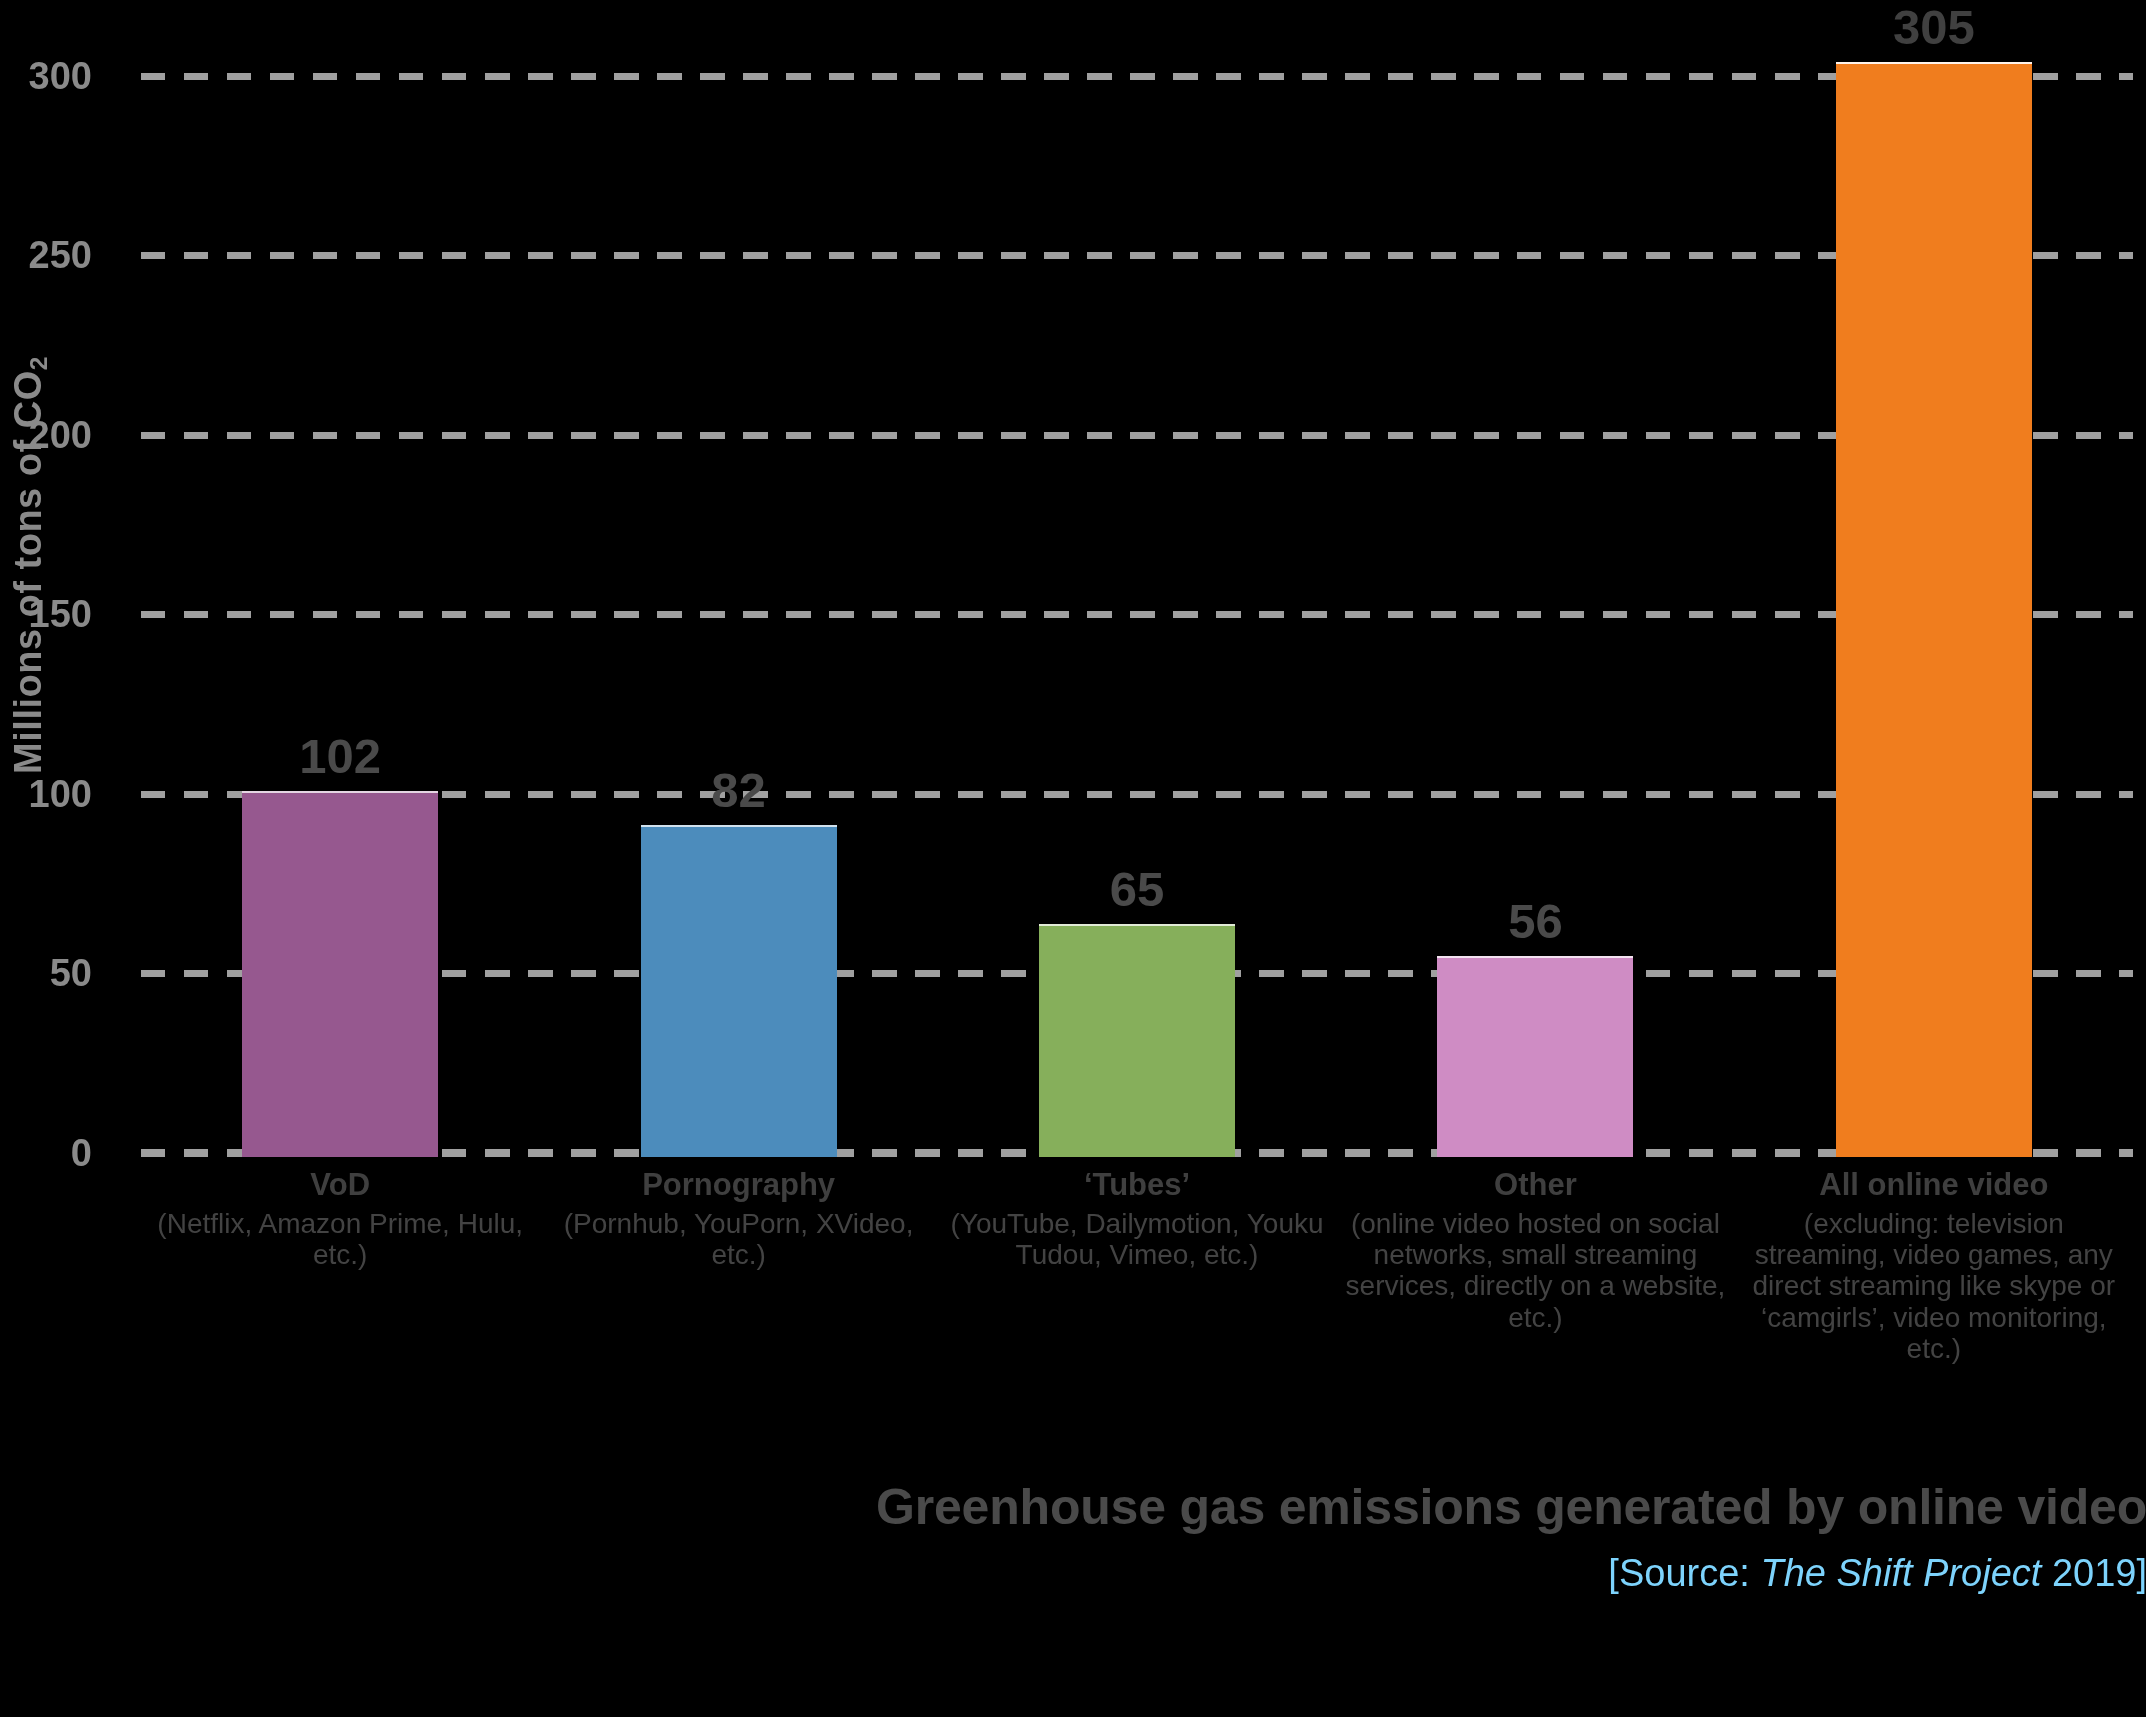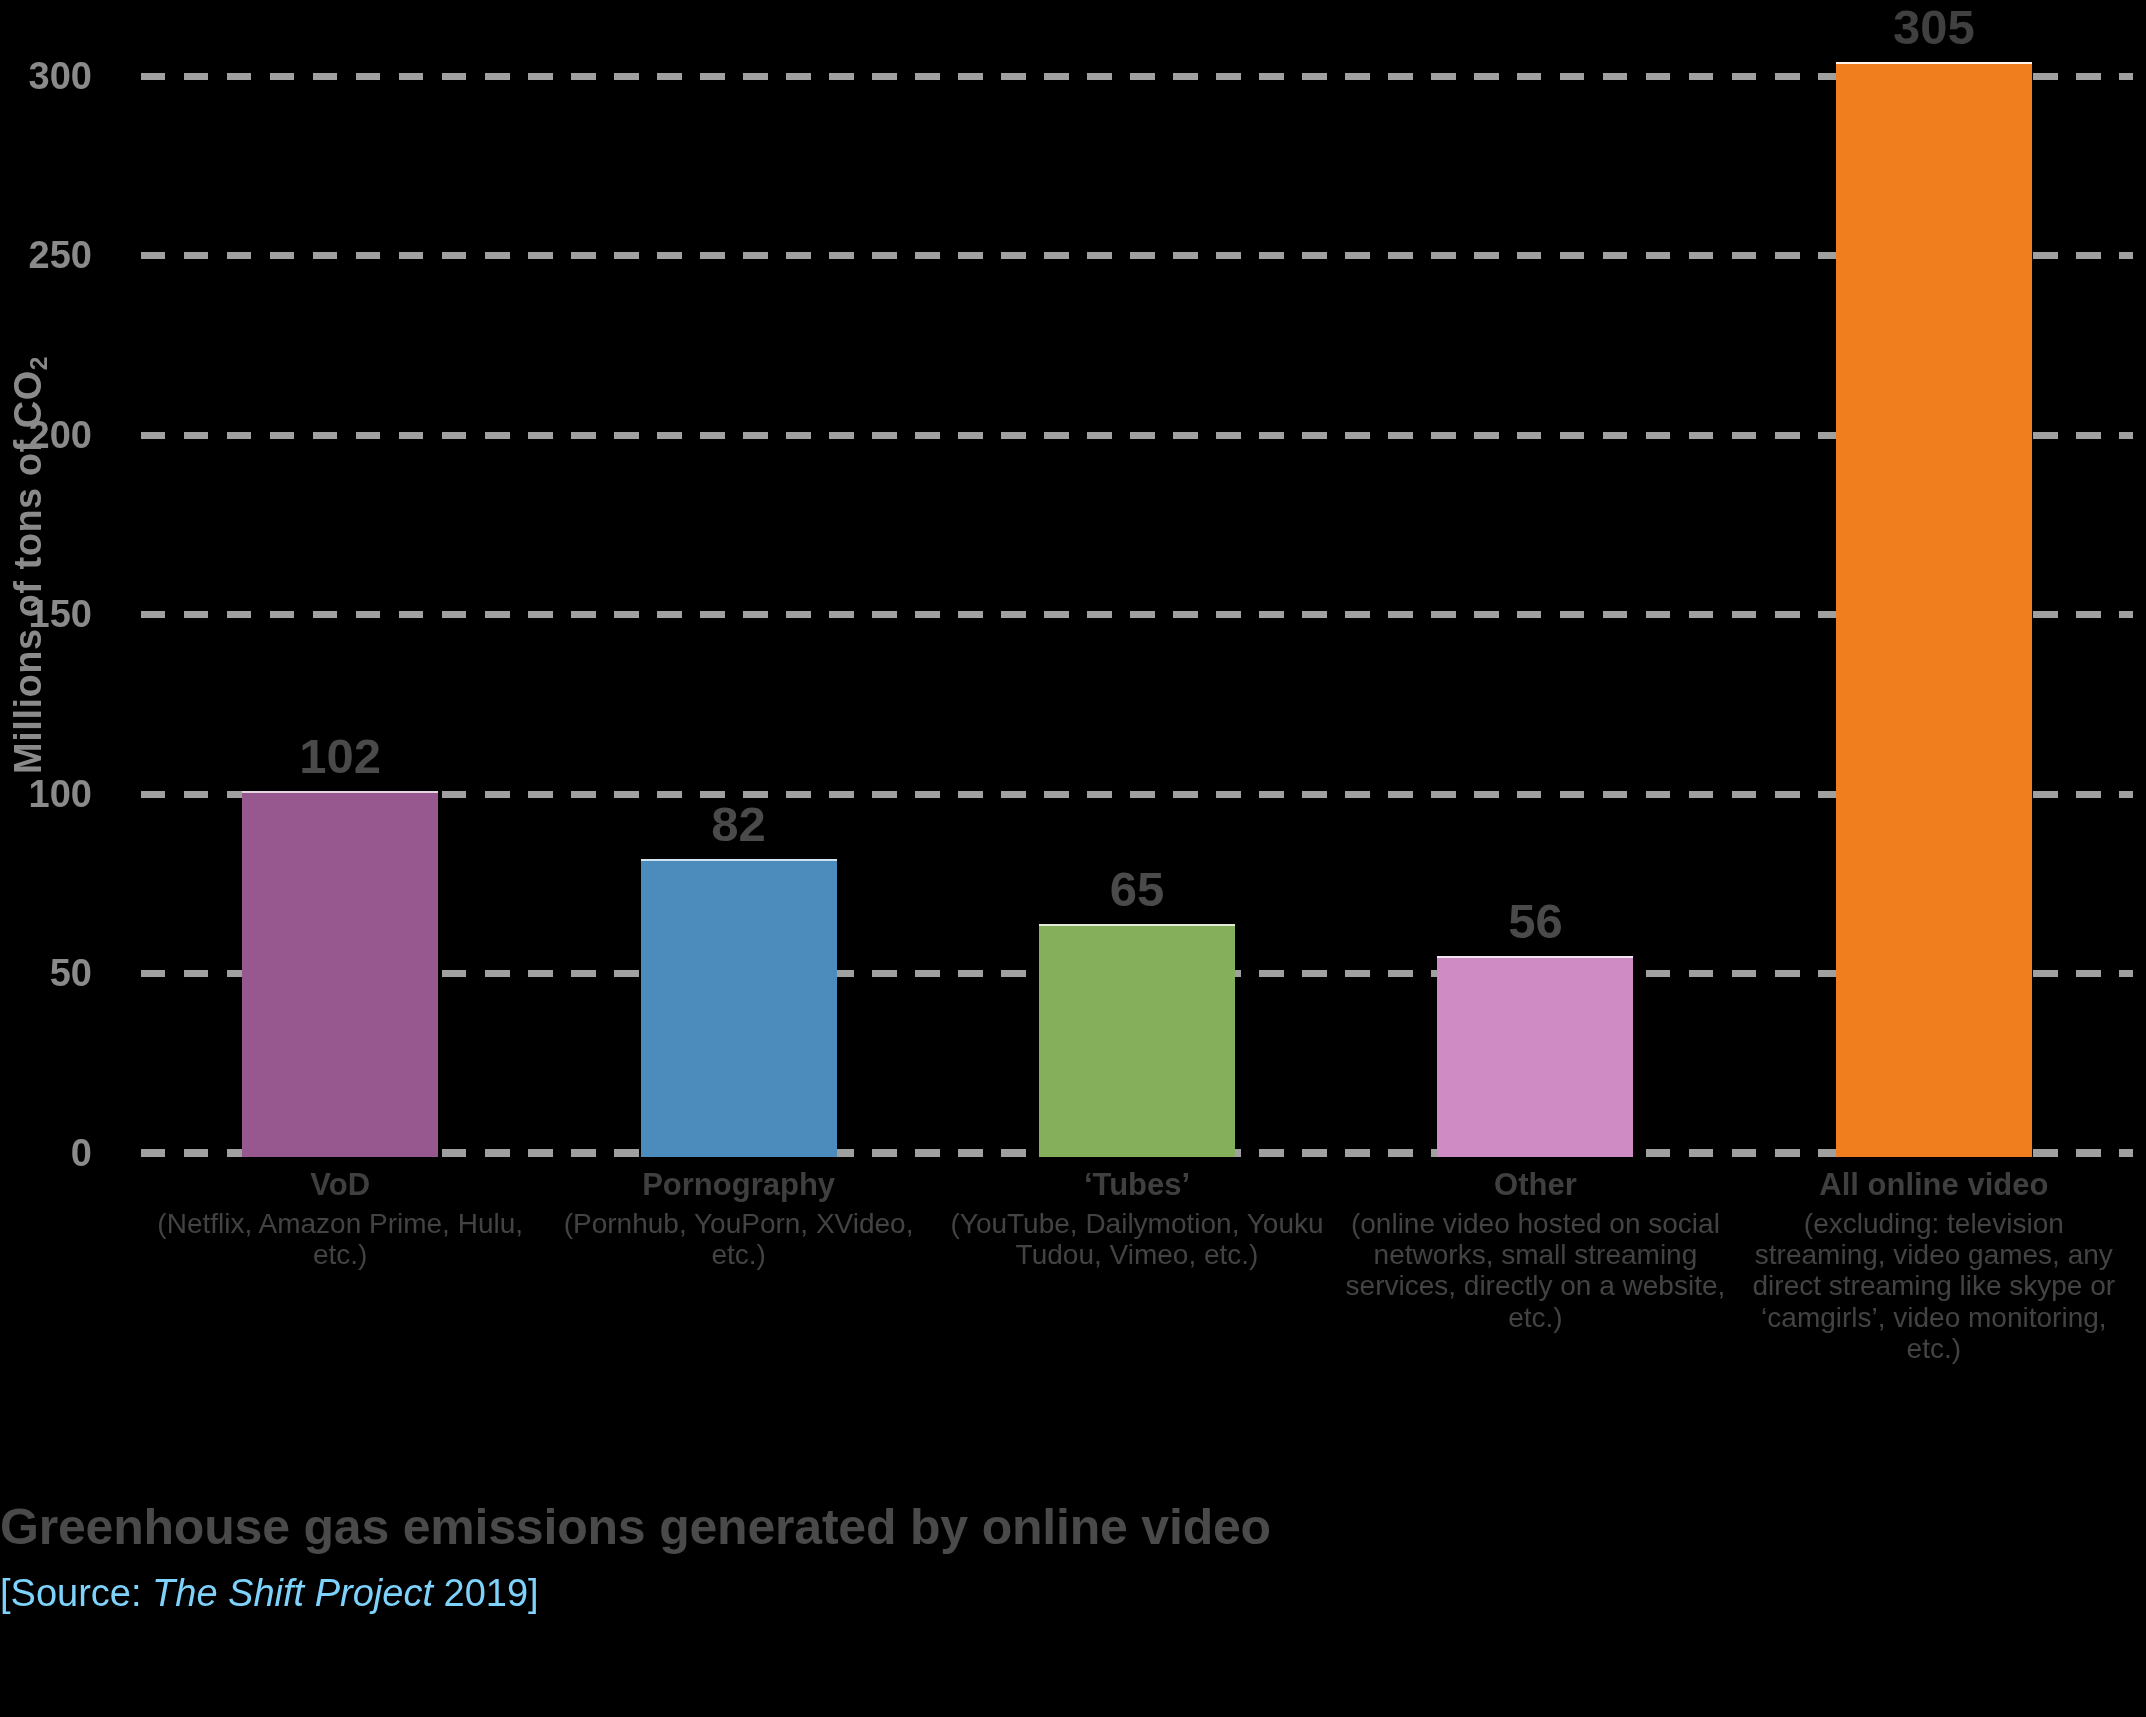--- a/index.html
+++ b/index.html
@@ -115,22 +115,21 @@
     font-size: 28px;
     font-weight: 400;
     line-height: 1.12;
   }
 
   
   .footer {
     position: absolute;
     left: 0; top: 1478px;
     width: 2147px;
-    text-align: left;
-    margin-top: 20px;
+    text-align: right;
   }
   .chart-title {
     color: #4a4a4a;
     font-size: 50px;
     font-weight: 700;
     line-height: 1.17;
     letter-spacing: -0.2px;
   }
   .source {
     margin-top: 15px;
@@ -168,21 +167,21 @@
       <div class="ytick" style="bottom: 1077px; transform: translateY(50%);">300</div>
     </div>
 
   <div class="bars" id="bars">
       <div class="col">
         <div class="bar" title="VoD: 102" style="height: 366px; background: rgb(150, 88, 143);">
           <div class="value">102</div>
         </div>
       </div>
       <div class="col">
-        <div class="bar" title="Pornography: 82" style="height: 298px; background: rgb(76, 140, 188);">
+        <div class="bar" title="Pornography: 82" style="height: 332px; background: rgb(76, 140, 188);">
           <div class="value">82</div>
         </div>
       </div>
       <div class="col">
         <div class="bar" title="‘Tubes’: 65" style="height: 233px; background: rgb(134, 175, 91);">
           <div class="value">65</div>
         </div>
       </div>
       <div class="col">
         <div class="bar" title="Other: 56" style="height: 201px; background: rgb(207, 140, 196); margin-top: 11px;">

